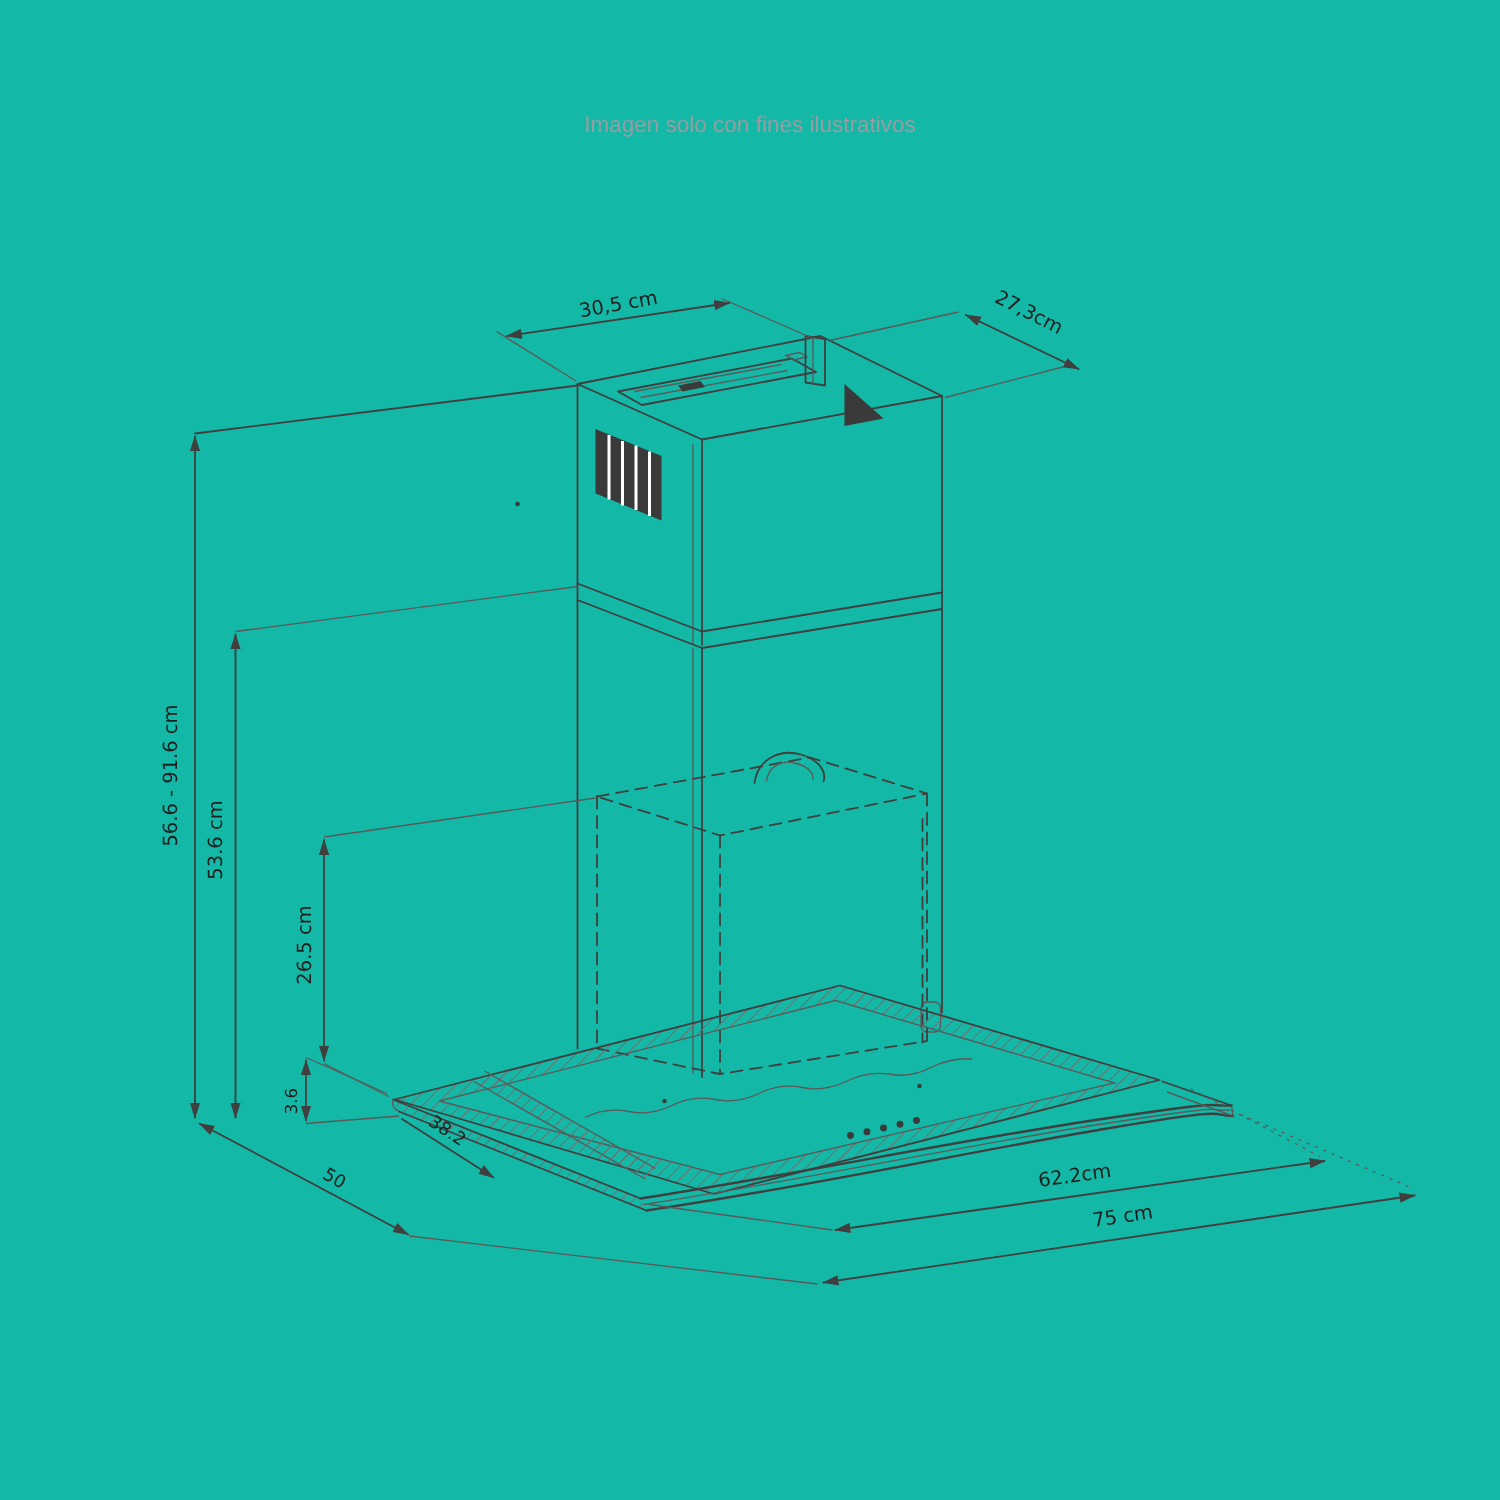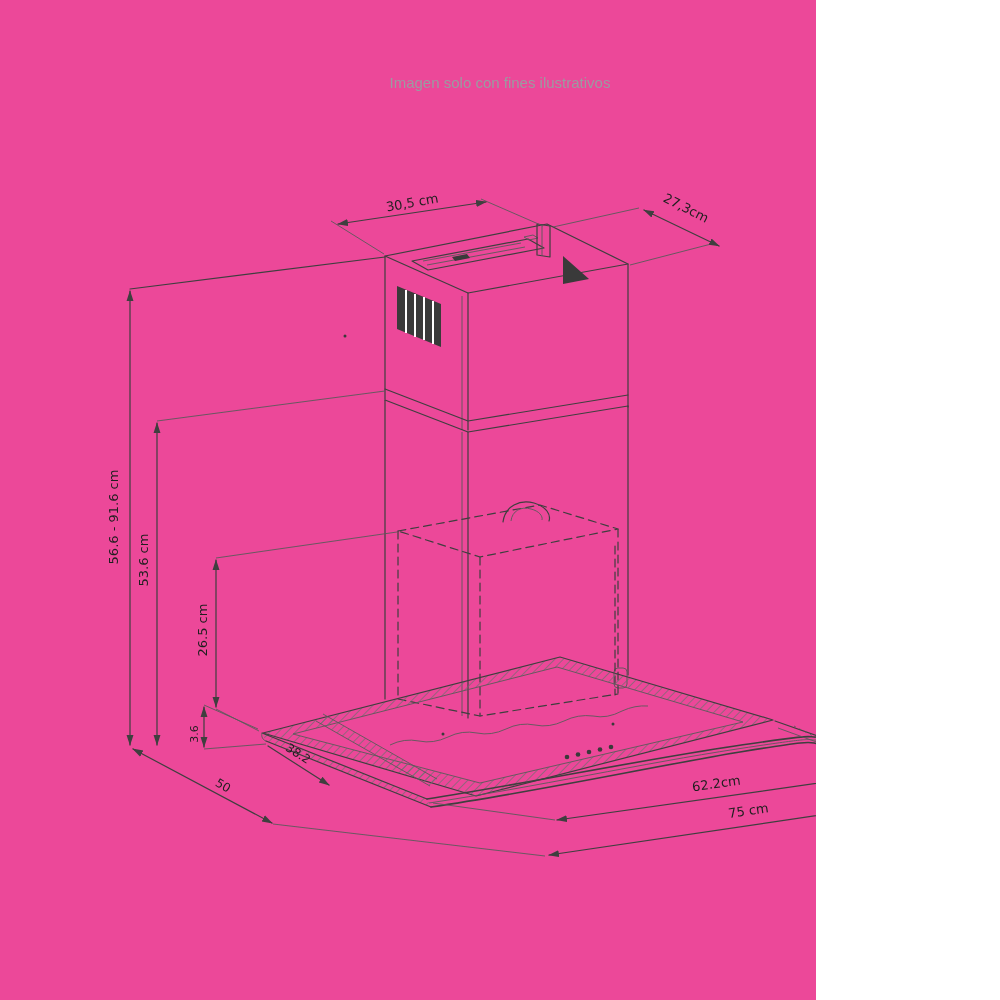--- a/index.html
+++ b/index.html
@@ -1,20 +1,20 @@
 <!DOCTYPE html>
 <html><head>
 <meta charset="utf-8">
 <style>
   html, body { margin: 0; padding: 0; background: #ffffff; }
   .stage {
     position: relative;
-    width: 816px;
+    width: 1000px;
     height: 1000px;
-    background: #ec4899;
+    background: #14b8a6;
     overflow: hidden;
     font-family: "DejaVu Sans", "Liberation Sans", sans-serif;
   }
   svg { position: absolute; left: 0; top: 0; }
   .ln   { stroke: #3f3f3f; stroke-width: 1.2; fill: none; stroke-linecap: round; stroke-linejoin: round; }
   .ln2  { stroke: #3f3f3f; stroke-width: 1.6; fill: none; stroke-linecap: round; stroke-linejoin: round; }
   .thin { stroke: #5a5a5a; stroke-width: 0.9; fill: none; }
   .dash { stroke-dasharray: 8 5; }
   .dotl { stroke-dasharray: 2 4; }
   .dark { fill: #3a3a3a; stroke: none; }

